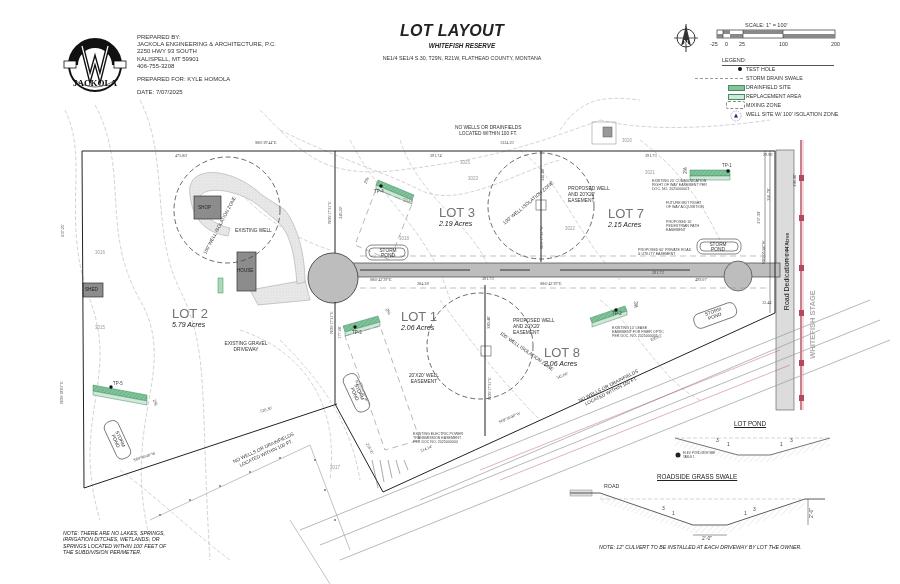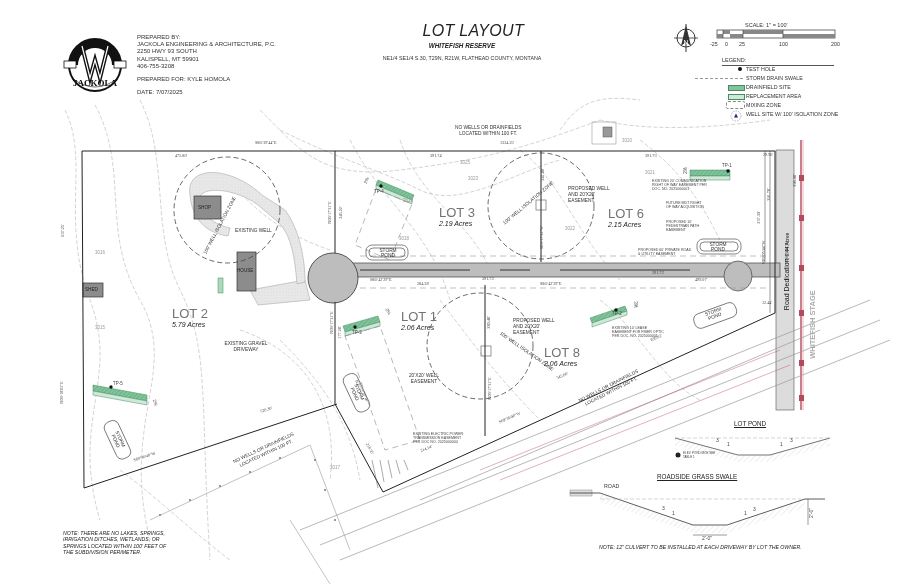--- a/index.html
+++ b/index.html
@@ -1,20 +1,20 @@
 <!DOCTYPE html>
 <html><head>
 <meta charset="utf-8">
 <style>
   html,body{margin:0;padding:0;background:#fff;}
   body{width:900px;height:584px;position:relative;overflow:hidden;font-family:"Liberation Sans",sans-serif;color:#222;}
   .abs{position:absolute;}
   .prep{left:137px;top:34px;font-size:6px;line-height:7.2px;color:#333;text-transform:uppercase;}
   .prep div{white-space:nowrap;}
-  .title{left:400px;top:22px;width:124px;text-align:right;font-size:16px;font-weight:normal;font-style:italic;letter-spacing:0.3px;}
+  .title{left:400px;top:22px;width:124px;text-align:left;font-size:16px;font-weight:bold;font-style:italic;letter-spacing:0.3px;}
   .subtitle{left:380px;top:42px;width:164px;text-align:center;font-size:6.3px;font-weight:bold;font-style:italic;}
   .location{left:340px;top:55px;width:244px;text-align:center;font-size:5.3px;color:#333;}
   .scale-title{left:745px;top:22px;font-size:5.5px;color:#333;}
   .legend-title{left:722px;top:57px;font-size:5.5px;color:#333;}
   .legend-line{left:722px;top:65px;width:112px;height:1px;background:#555;}
   .legend-item{font-size:5.3px;color:#333;white-space:nowrap;}
   .lot-label{font-size:13px;color:#737373;white-space:nowrap;}
   .lot-acres{font-size:7px;font-style:italic;color:#222;white-space:nowrap;}
   .small{font-size:4.8px;color:#333;white-space:nowrap;text-transform:uppercase;}
   .tiny{font-size:3.6px;color:#444;white-space:nowrap;}
@@ -341,21 +341,21 @@
 
 <div class="abs" style="left:172px;top:306px;">
   <div class="lot-label">LOT 2</div>
   <div class="lot-acres">5.79 Acres</div>
 </div>
 <div class="abs" style="left:439px;top:205px;">
   <div class="lot-label">LOT 3</div>
   <div class="lot-acres">2.19 Acres</div>
 </div>
 <div class="abs" style="left:608px;top:206px;">
-  <div class="lot-label">LOT 6</div>
+  <div class="lot-label">LOT 7</div>
   <div class="lot-acres">2.15 Acres</div>
 </div>
 <div class="abs" style="left:401px;top:309px;">
   <div class="lot-label">LOT 1</div>
   <div class="lot-acres">2.06 Acres</div>
 </div>
 <div class="abs" style="left:544px;top:345px;">
   <div class="lot-label">LOT 8</div>
   <div class="lot-acres">2.06 Acres</div>
 </div>

